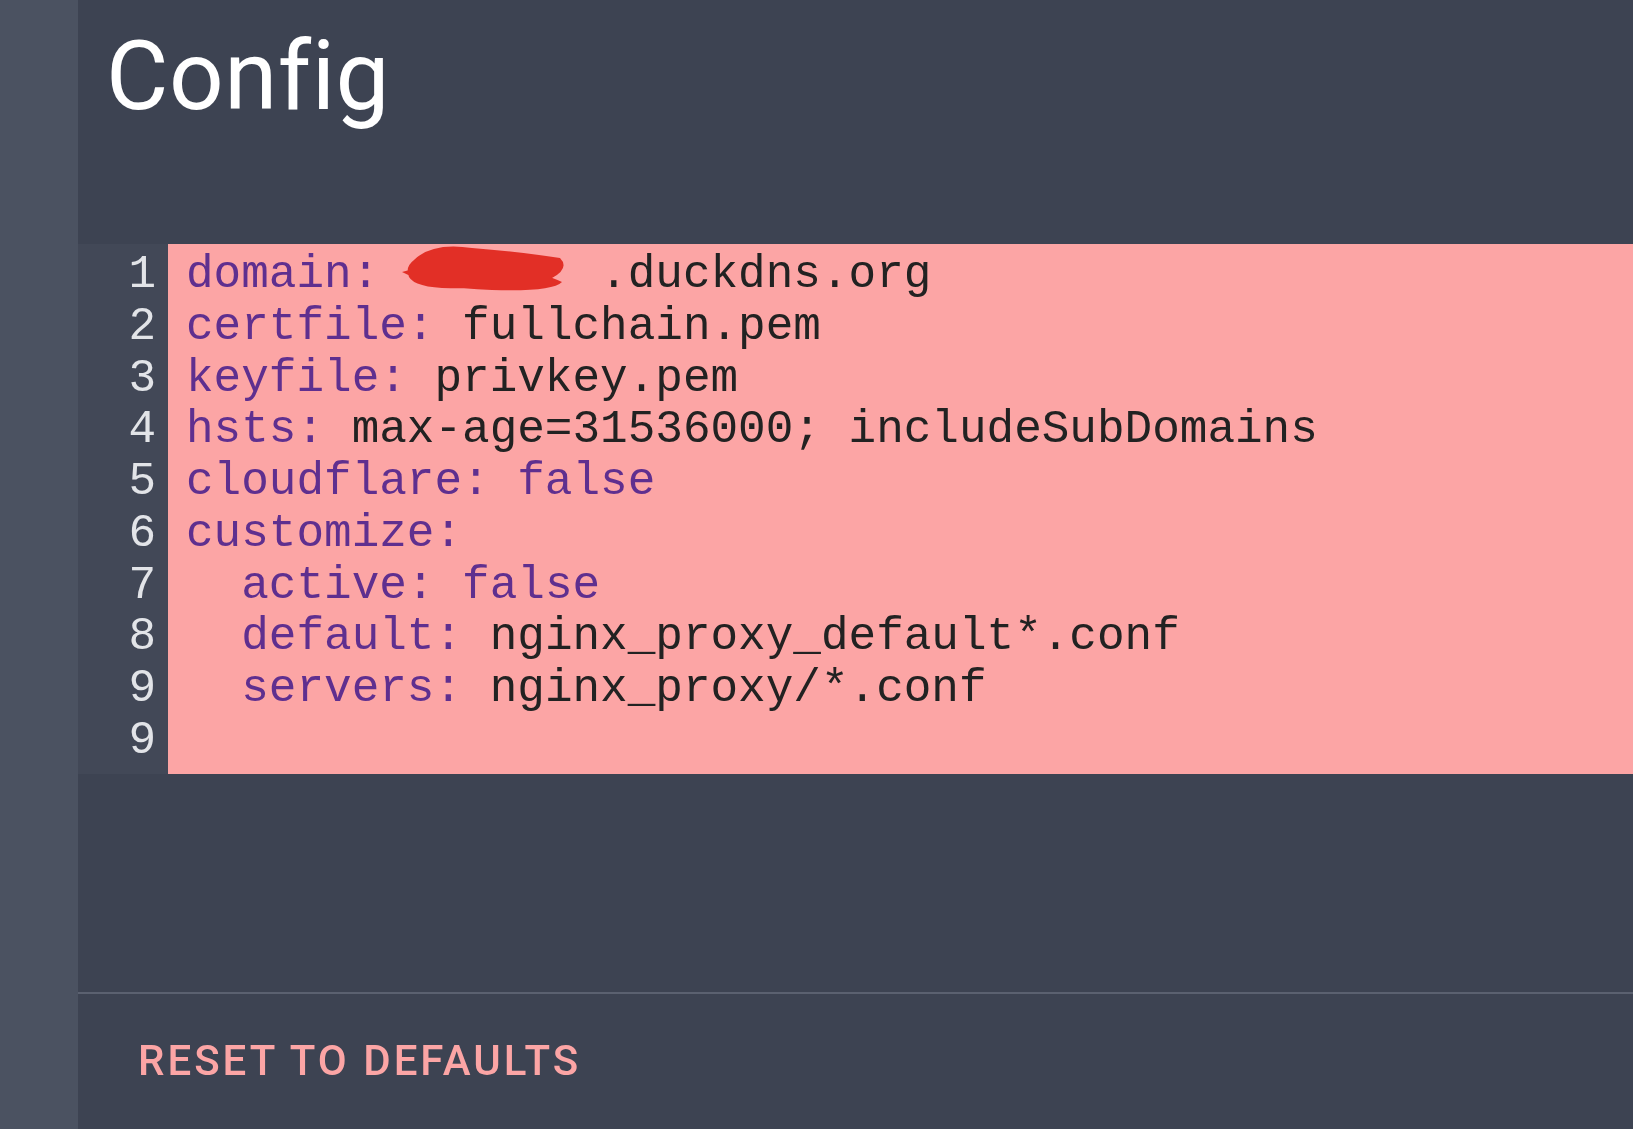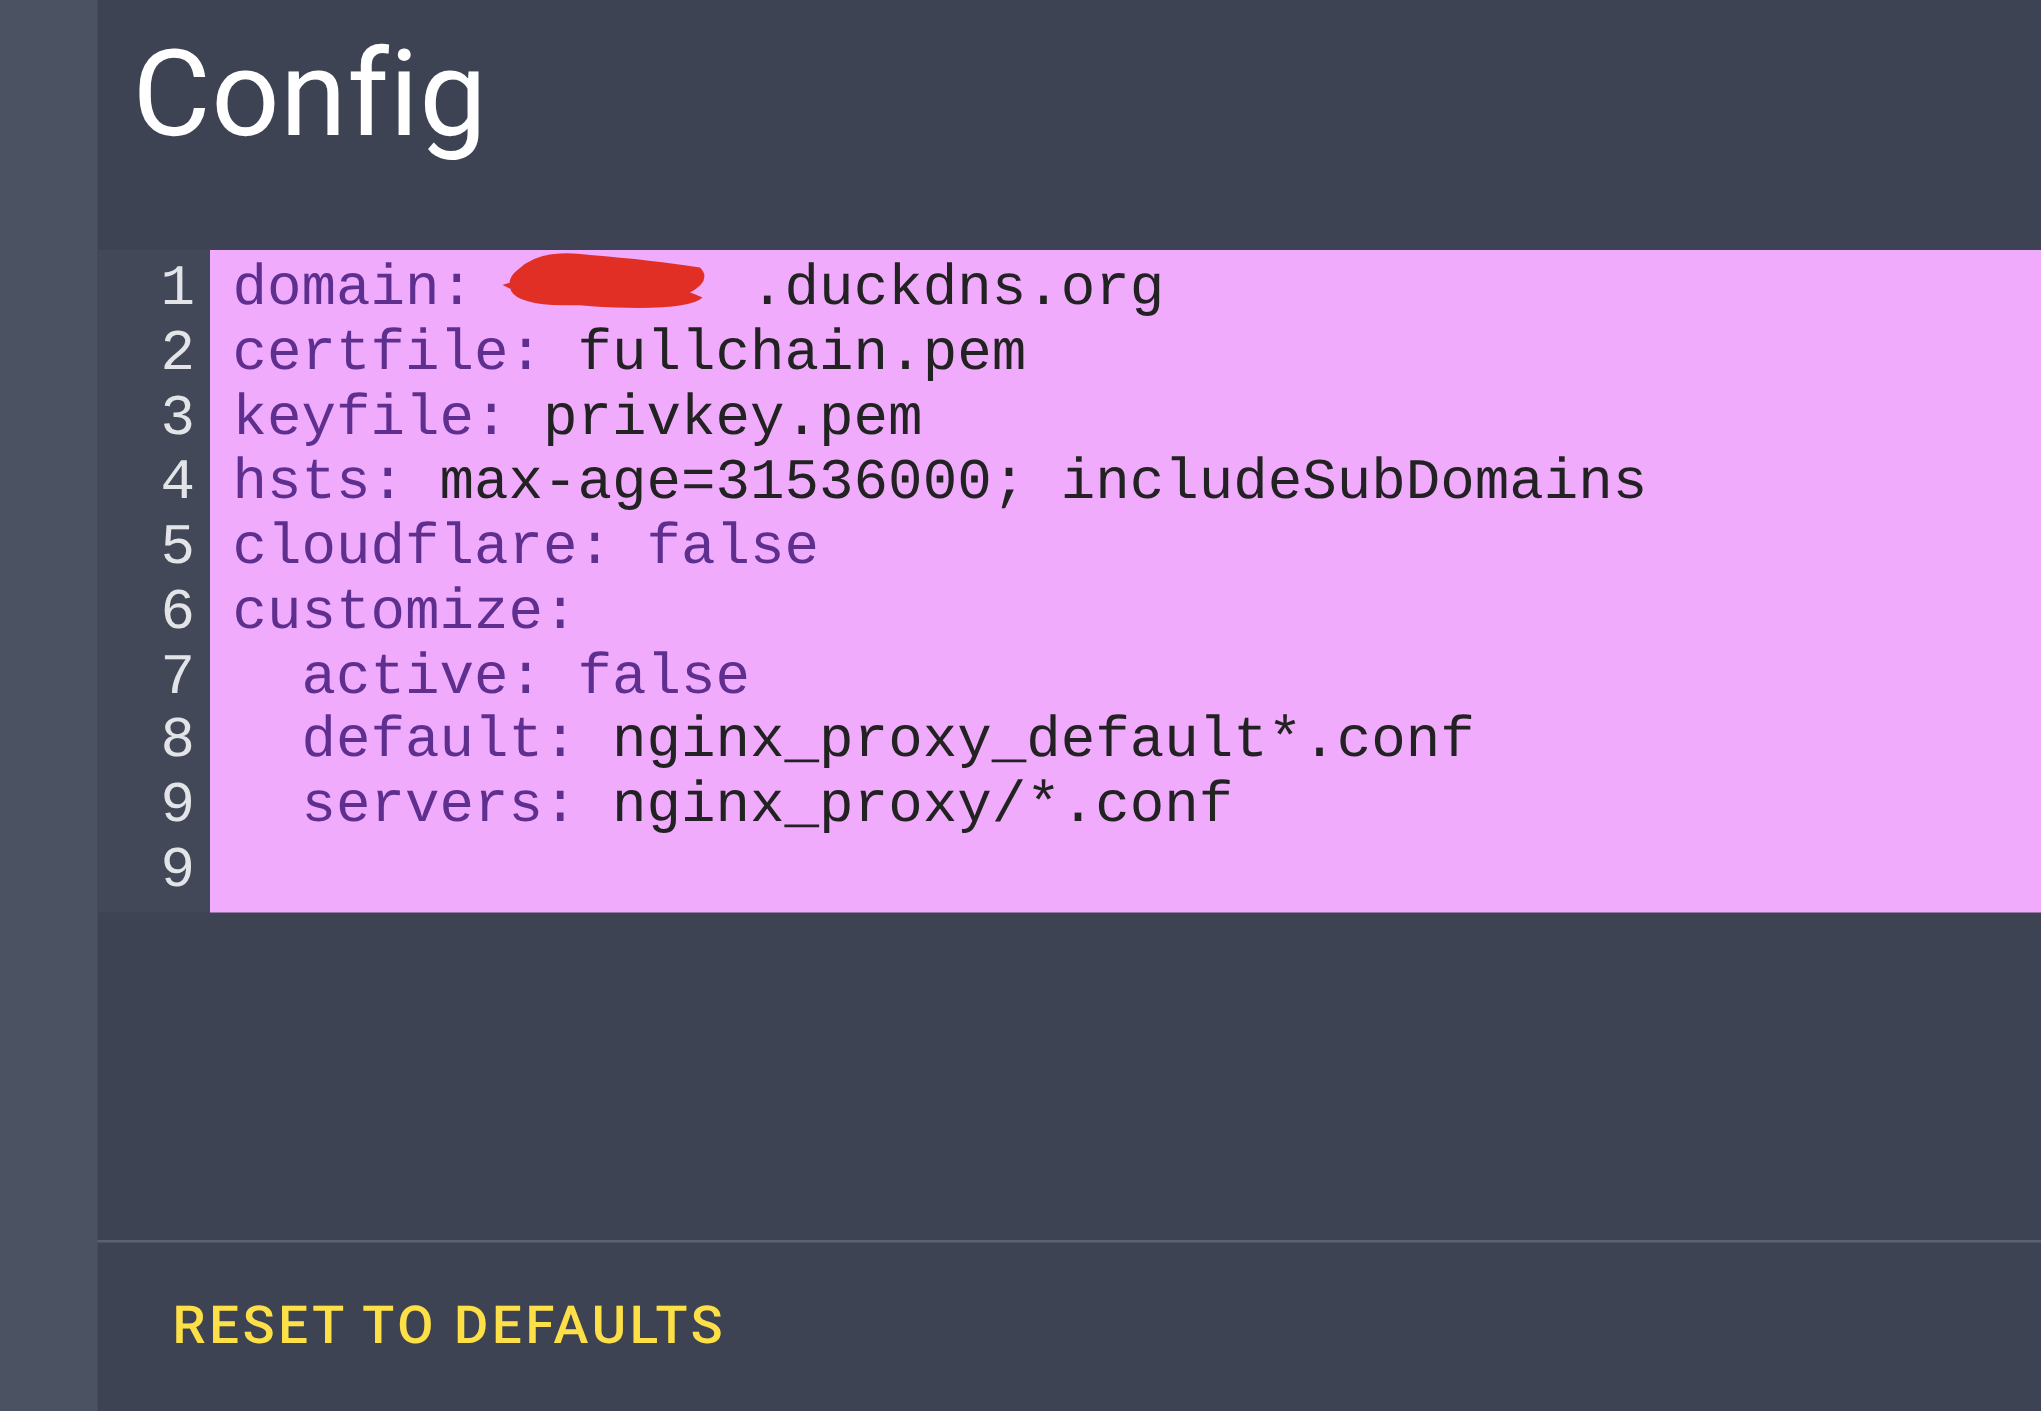--- a/index.html
+++ b/index.html
@@ -20,40 +20,40 @@
       position: absolute;
       left: 78px; top: 0; right: 0;
       padding-left: 28px;
     }
     .title {
       color: #ffffff;
       font-size: 96px;
       font-weight: 400;
       letter-spacing: 0.5px;
       margin-top: 20px;
-      margin-bottom: 68px;
+      margin-bottom: 112px;
     }
     .editor {
       display: flex;
       font-family: "Menlo", "Consolas", "Liberation Mono", monospace;
       font-size: 46px;
       line-height: 1.125;
       margin-left: -28px;
     }
     .gutter {
       background: #424857;
       color: #e2e4e8;
       text-align: right;
       padding: 6px 12px 6px 22px;
       user-select: none;
       min-width: 90px;
     }
     .gutter .ln { display: block; }
     .code {
-      background: #f0abfc;
+      background: #fca5a5;
       color: #222222;
       padding: 6px 0 6px 18px;
       flex: 1;
       white-space: pre;
       overflow: hidden;
       position: relative;
     }
     .key { color: #5f2f8f; }
     .val-plain { color: #222222; }
     .val-bool { color: #5f2f8f; }
@@ -72,21 +72,21 @@
       top: 992px;
       height: 0;
       border-top: 2px solid #5b6170;
     }
     .reset-btn {
       position: absolute;
       left: 138px;
       top: 1036px;
       background: transparent;
       border: none;
-      color: #fde047;
+      color: #fca5a5;
       font-size: 42px;
       font-weight: 500;
       letter-spacing: 3px;
       cursor: pointer;
       font-family: inherit;
     }
   </style>
 </head>
 <body>
 

